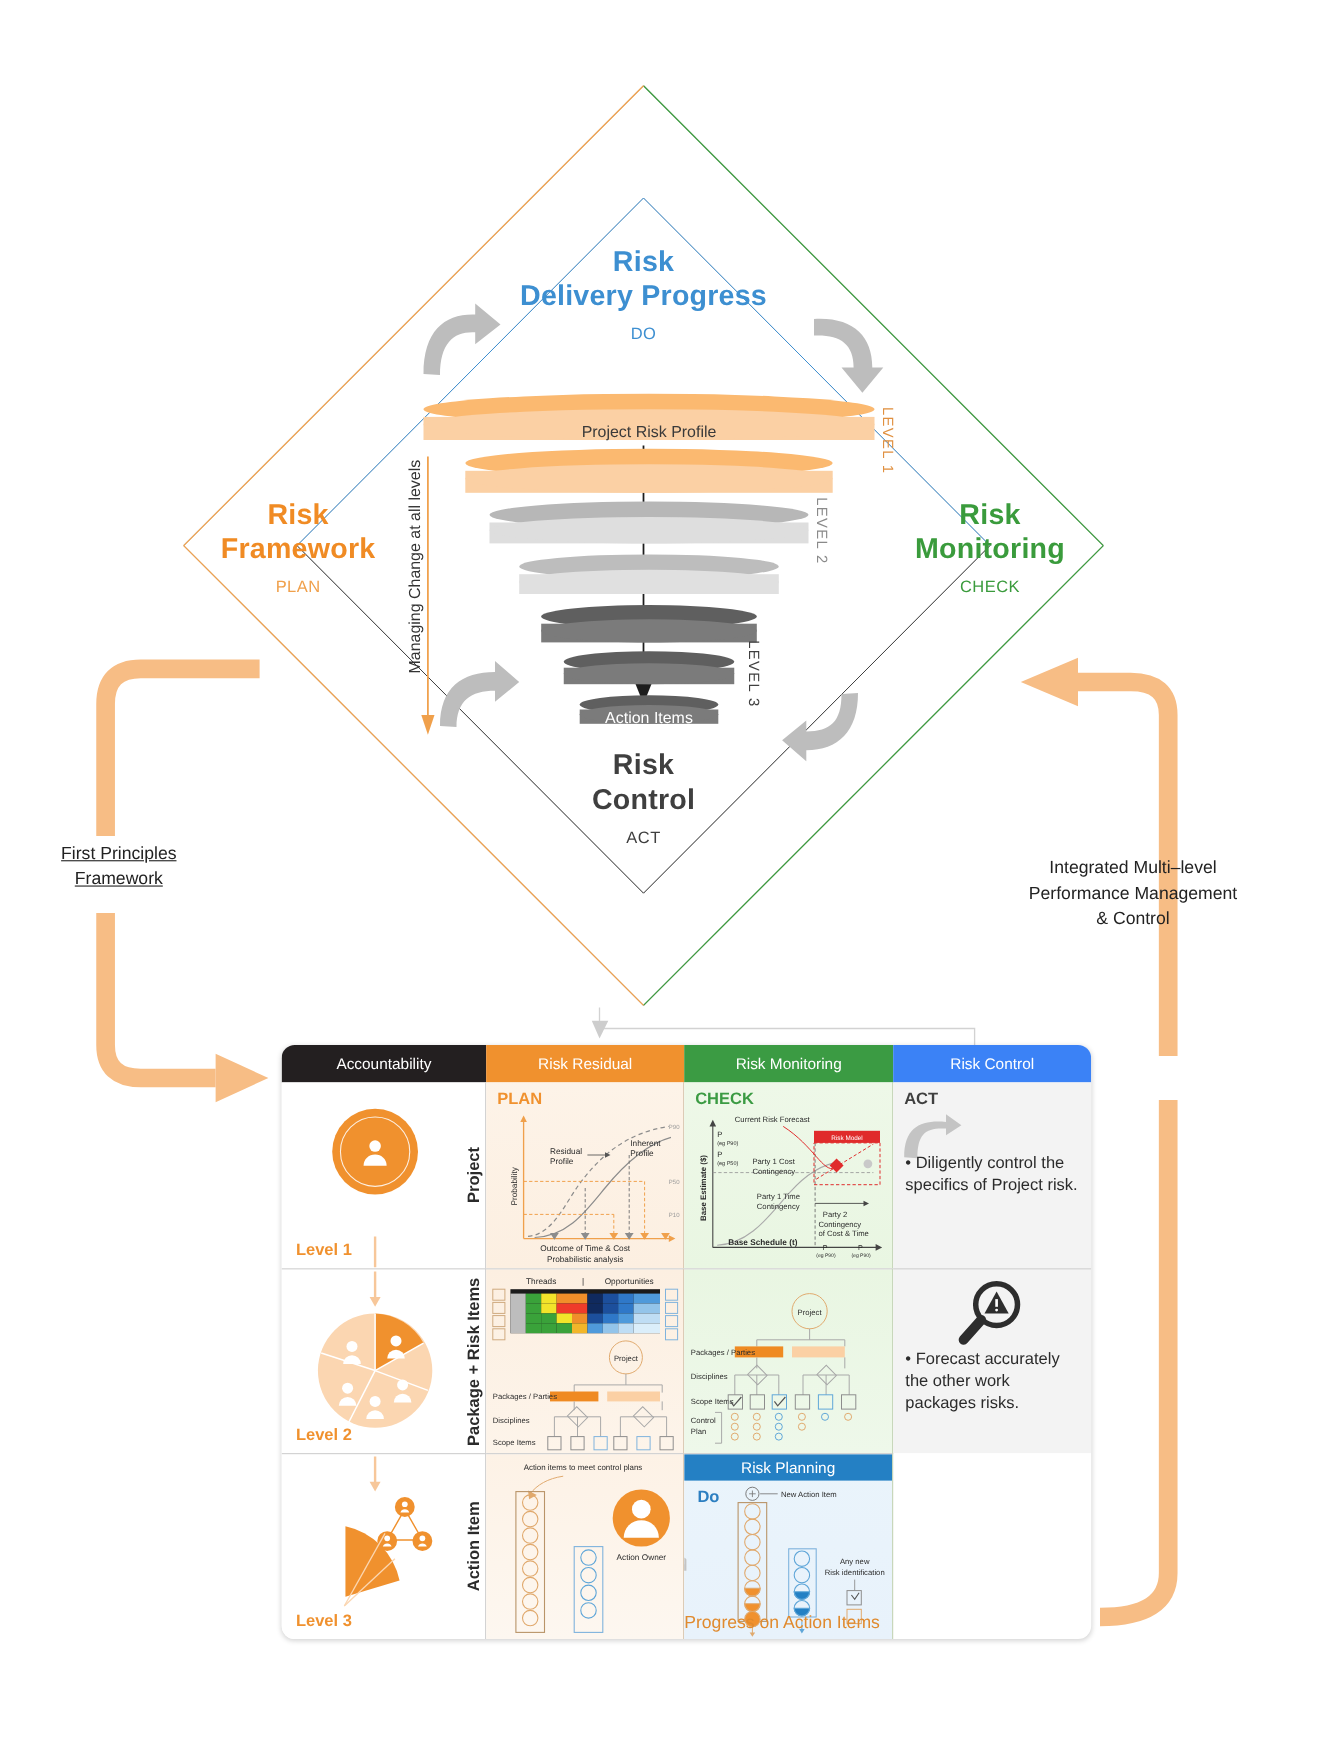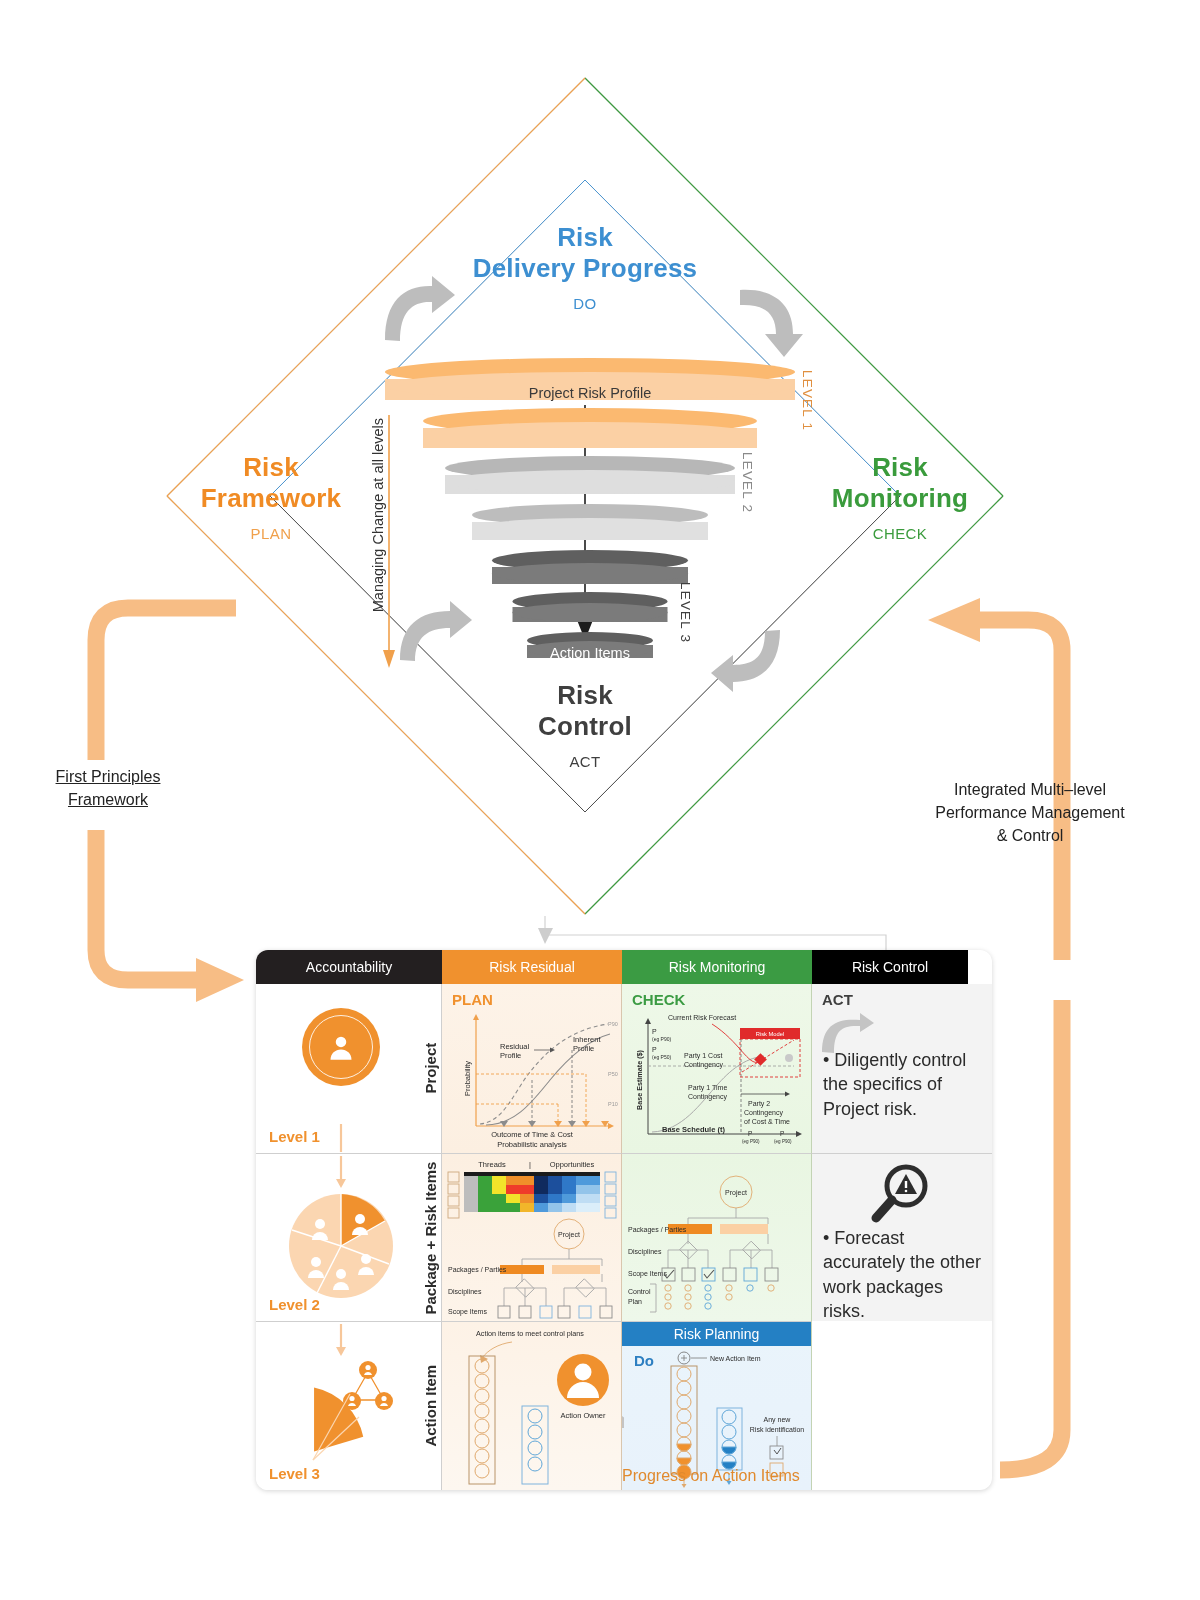--- a/index.html
+++ b/index.html
@@ -65,21 +65,21 @@
     background: #fff;
   }
   .mhead { display: flex; height: 34px; }
   .mhead > div {
     flex: 0 0 auto; color: #fff; font-size: 14px;
     display: flex; align-items: center; justify-content: center;
   }
   .h-acc  { width: 186px; background: #231f20; }
   .h-plan { width: 180px; background: #f0912e; }
   .h-mon  { width: 190px; background: #3b9b43; }
-  .h-ctl  { width: 156px; background: #000000; }
+  .h-ctl  { width: 180px; background: #3b82f6; }
 
   .mrow { display: flex; height: 168.6px; }
   .cell { position: relative; overflow: hidden; }
   .c-acc  { width: 186px; background: #fff; border-right: 1px solid #cfcfcf; }
   .c-plan { width: 180px; border-right: 1px solid #d9c6ae; }
   .c-mon  { width: 190px; border-right: 1px solid #c3d3b4; }
   .c-ctl  { width: 180px; background: #f3f3f3; }
 
   .r1 .c-plan { background: linear-gradient(180deg,#fdf3e8,#fcefe1); }
   .r2 .c-plan { background: linear-gradient(180deg,#fcefe1,#fdf4ea); }
@@ -97,21 +97,21 @@
 
   .lvl-tag { position: absolute; left: 13px; bottom: 8px; font-weight: bold; font-size: 15px; color: #f0912e; }
 
   .rowlabel {
     position: absolute; right: 2px; top: 0; bottom: 0;
     writing-mode: vertical-rl; transform: rotate(180deg);
     display: flex; align-items: center; justify-content: center;
     font-weight: bold; font-size: 15px; color: #2b2b2b;
   }
 
-  .bullets { position: absolute; left: 11px; right: 8px; font-size: 18px; color: #2b2b2b; line-height: 1.36; }
+  .bullets { position: absolute; left: 11px; right: 8px; font-size: 15px; color: #2b2b2b; line-height: 1.36; }
   .bullets p { margin-bottom: 9px; }
 
   .riskprog-bar {
     position: absolute; left: 0; right: 0; top: 0; height: 24px;
     background: #2480c4; color: #fff; font-size: 14px;
     display: flex; align-items: center; justify-content: center;
   }
   .prog-cap { position: absolute; left: 0; right: 0; bottom: 5px; text-align: left; font-size: 16px; color: #e08a2e; }
 
   .avatar-ring {

